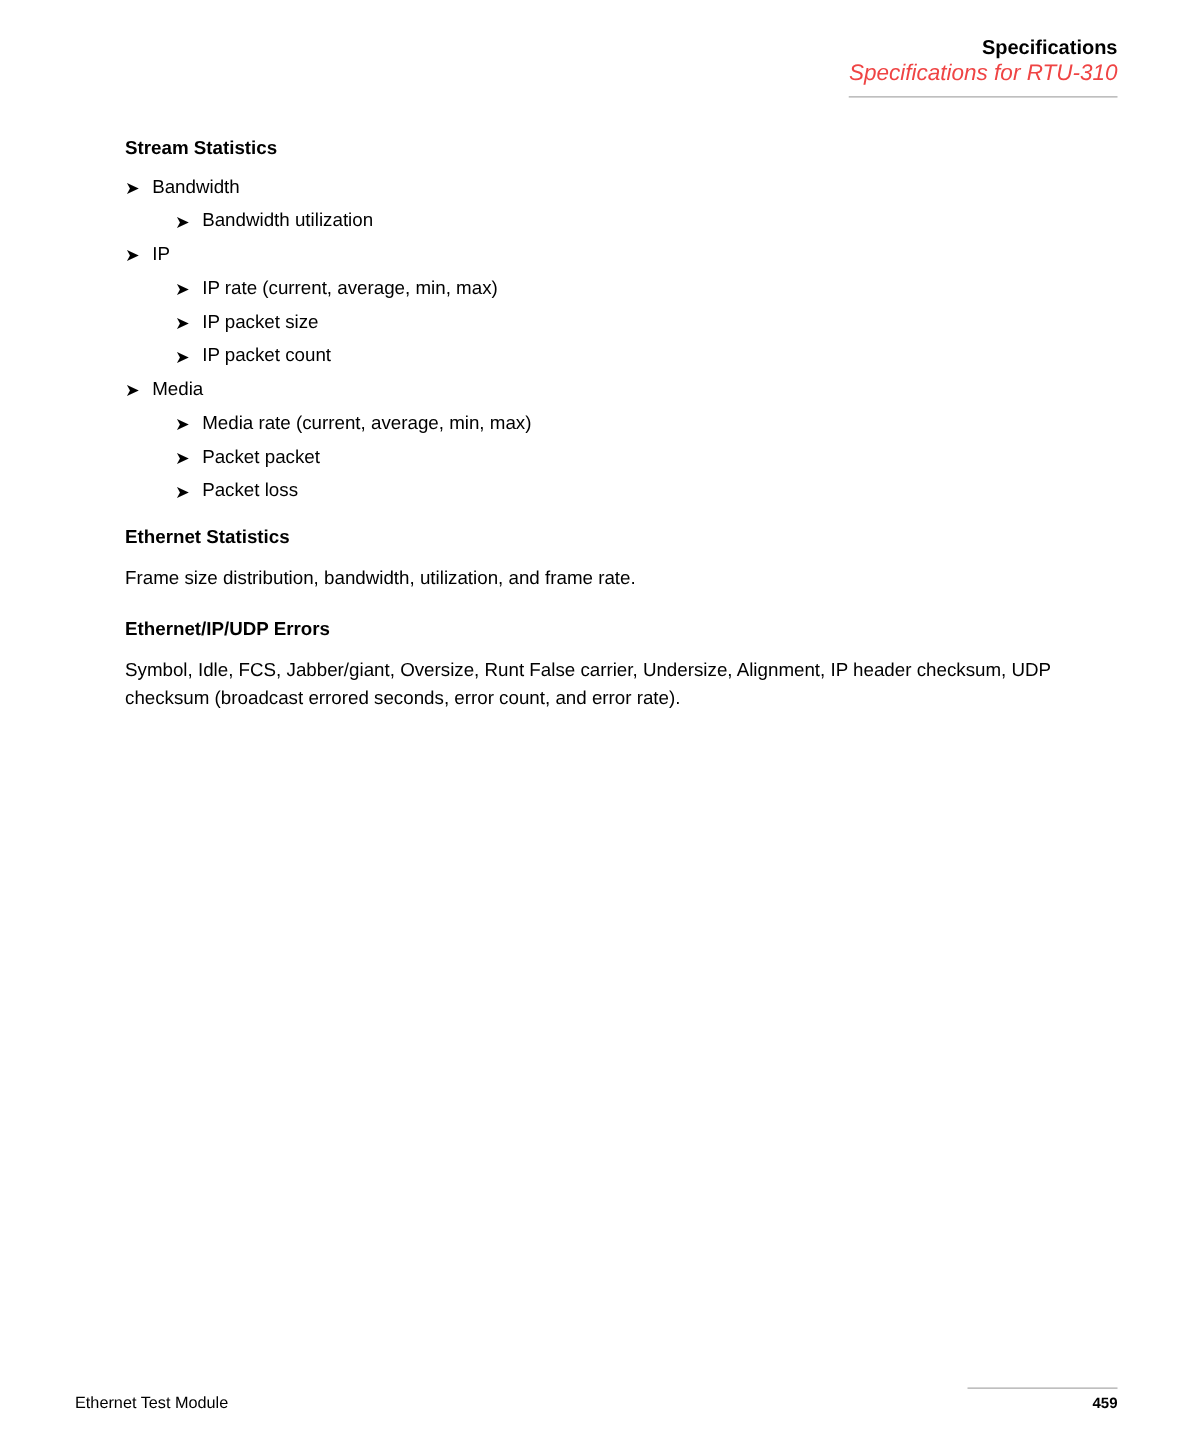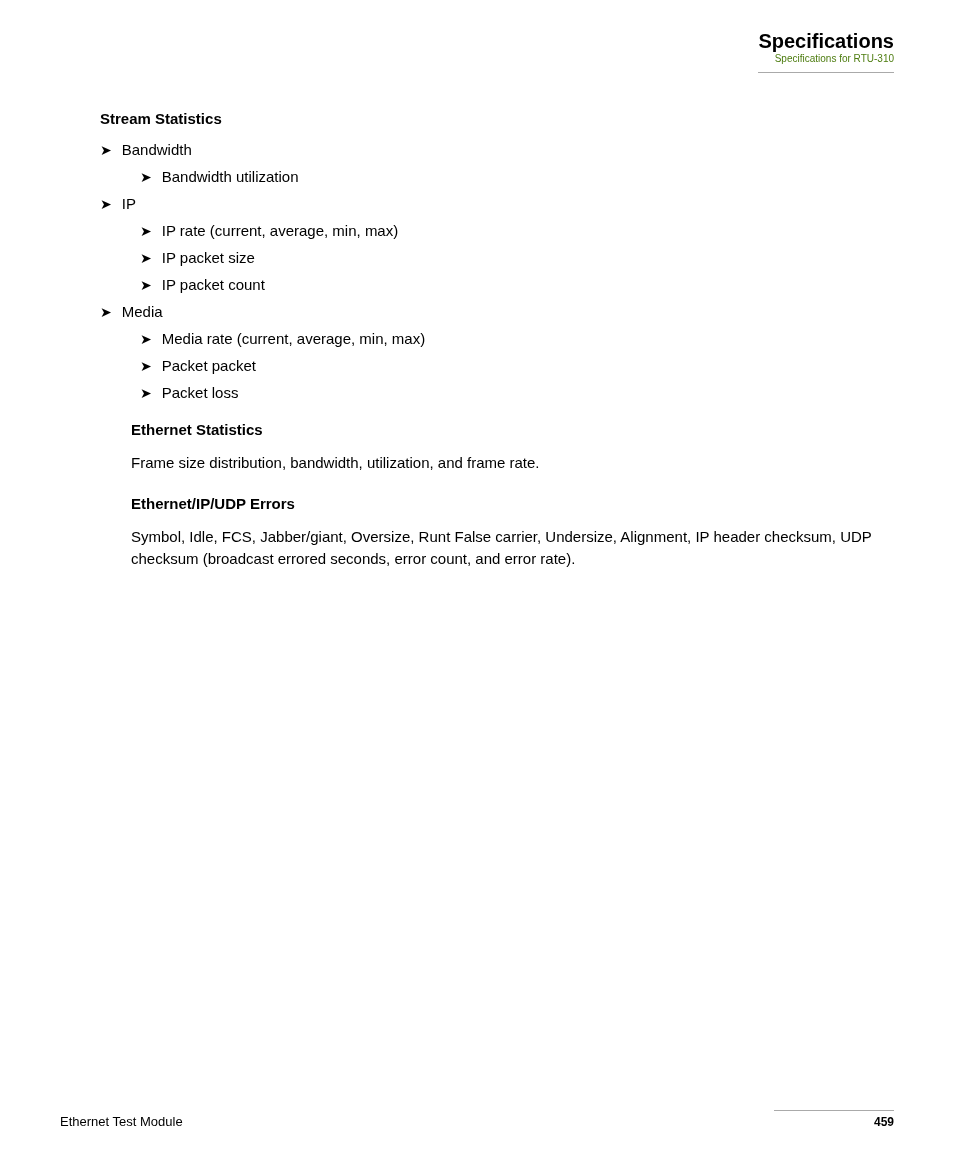--- a/index.html
+++ b/index.html
@@ -29,28 +29,29 @@
     .header {
       position: absolute;
       top: 30px;
       right: 60px;
       text-align: right;
     }
 
     .header-title {
       font-family: Arial, Helvetica, sans-serif;
       font-weight: bold;
-      font-size: 20px;
+      font-size: 16px;
       color: #000;
     }
 
     .header-subtitle {
       font-family: Arial, Helvetica, sans-serif;
-      font-size: 10px;
-      color: #4d7c0f;
+      font-style: italic;
+      font-size: 18px;
+      color: #ef4444;
     }
 
     .header-divider {
       margin-top: 8px;
       border: none;
       border-top: 1px solid #aaa;
       width: 100%;
     }
 
     
@@ -100,21 +101,20 @@
     .item-text {
       font-family: Arial, Helvetica, sans-serif;
       font-size: 15px;
       color: #000;
     }
 
     
     .subsection {
       margin-top: 20px;
       margin-bottom: 14px;
-      margin-left: 31px;
     }
 
     .body-text {
       font-family: Arial, Helvetica, sans-serif;
       font-size: 15px;
       color: #000;
       line-height: 1.5;
       margin-bottom: 12px;
     }
 

